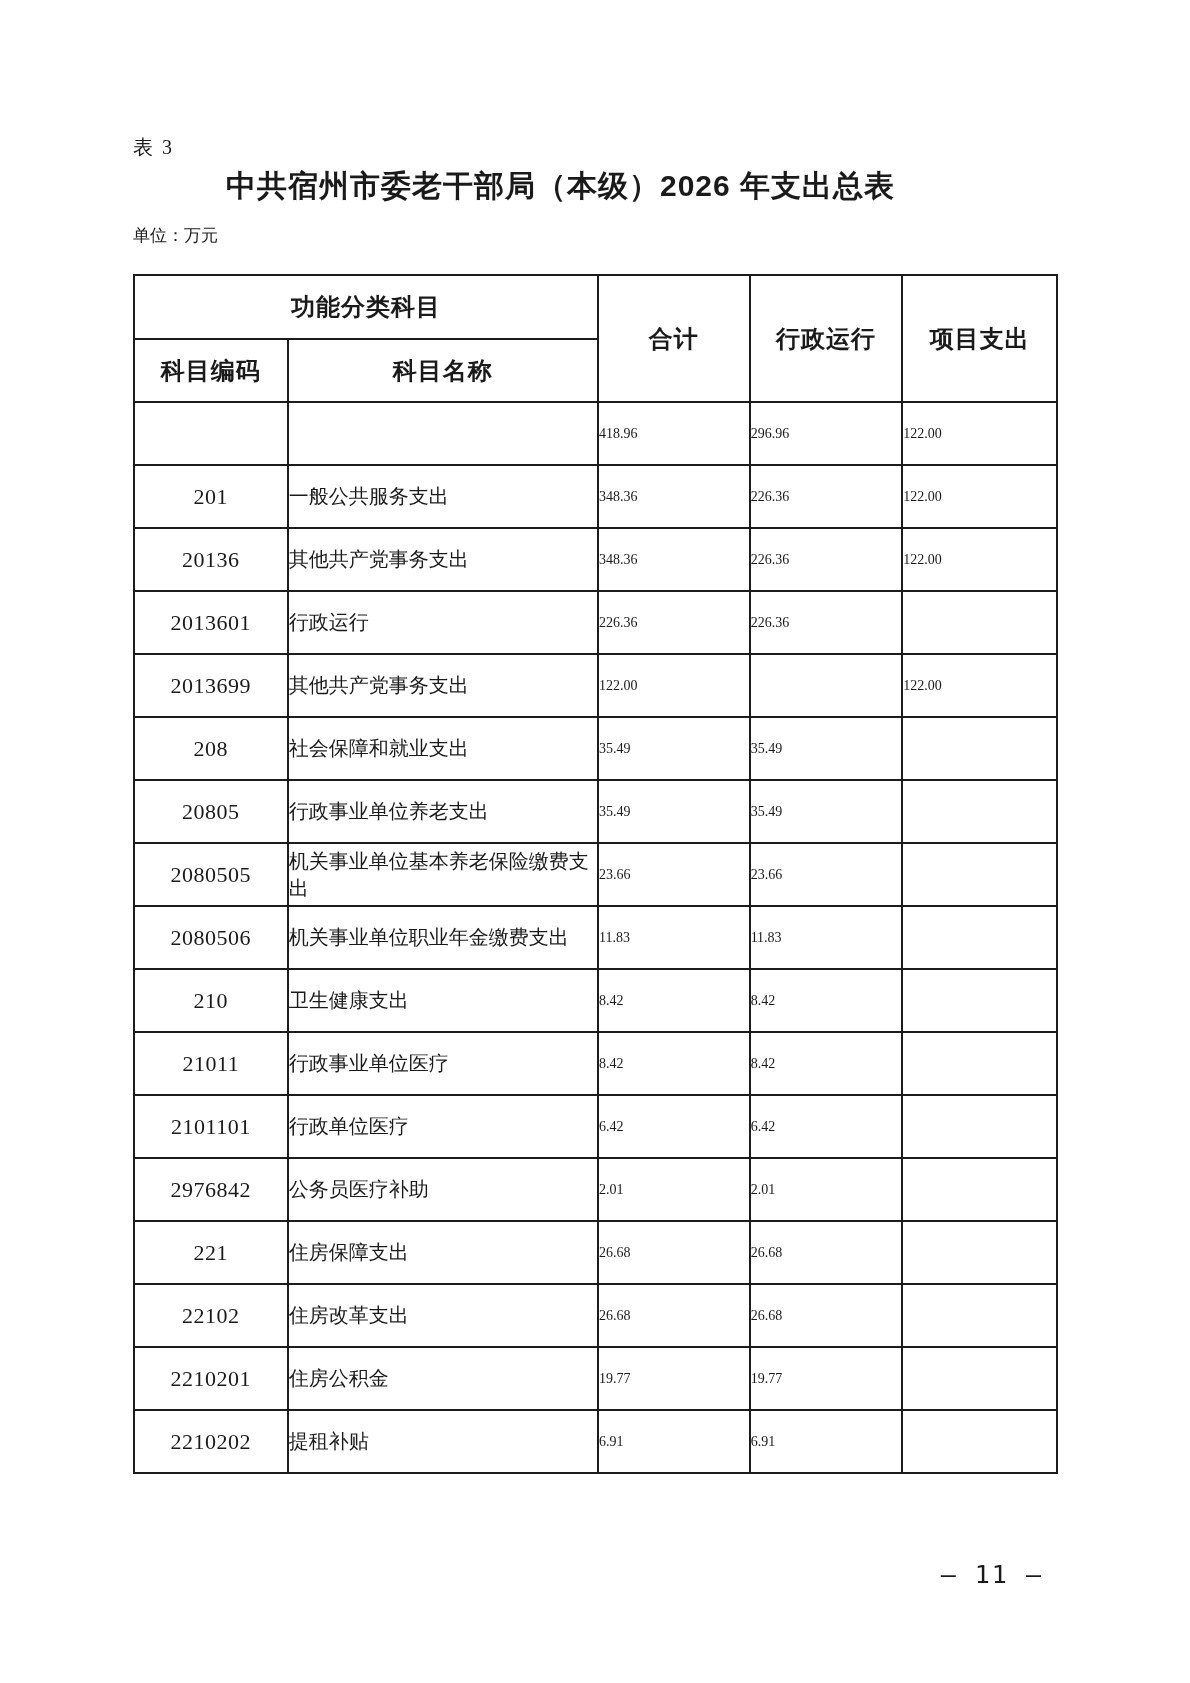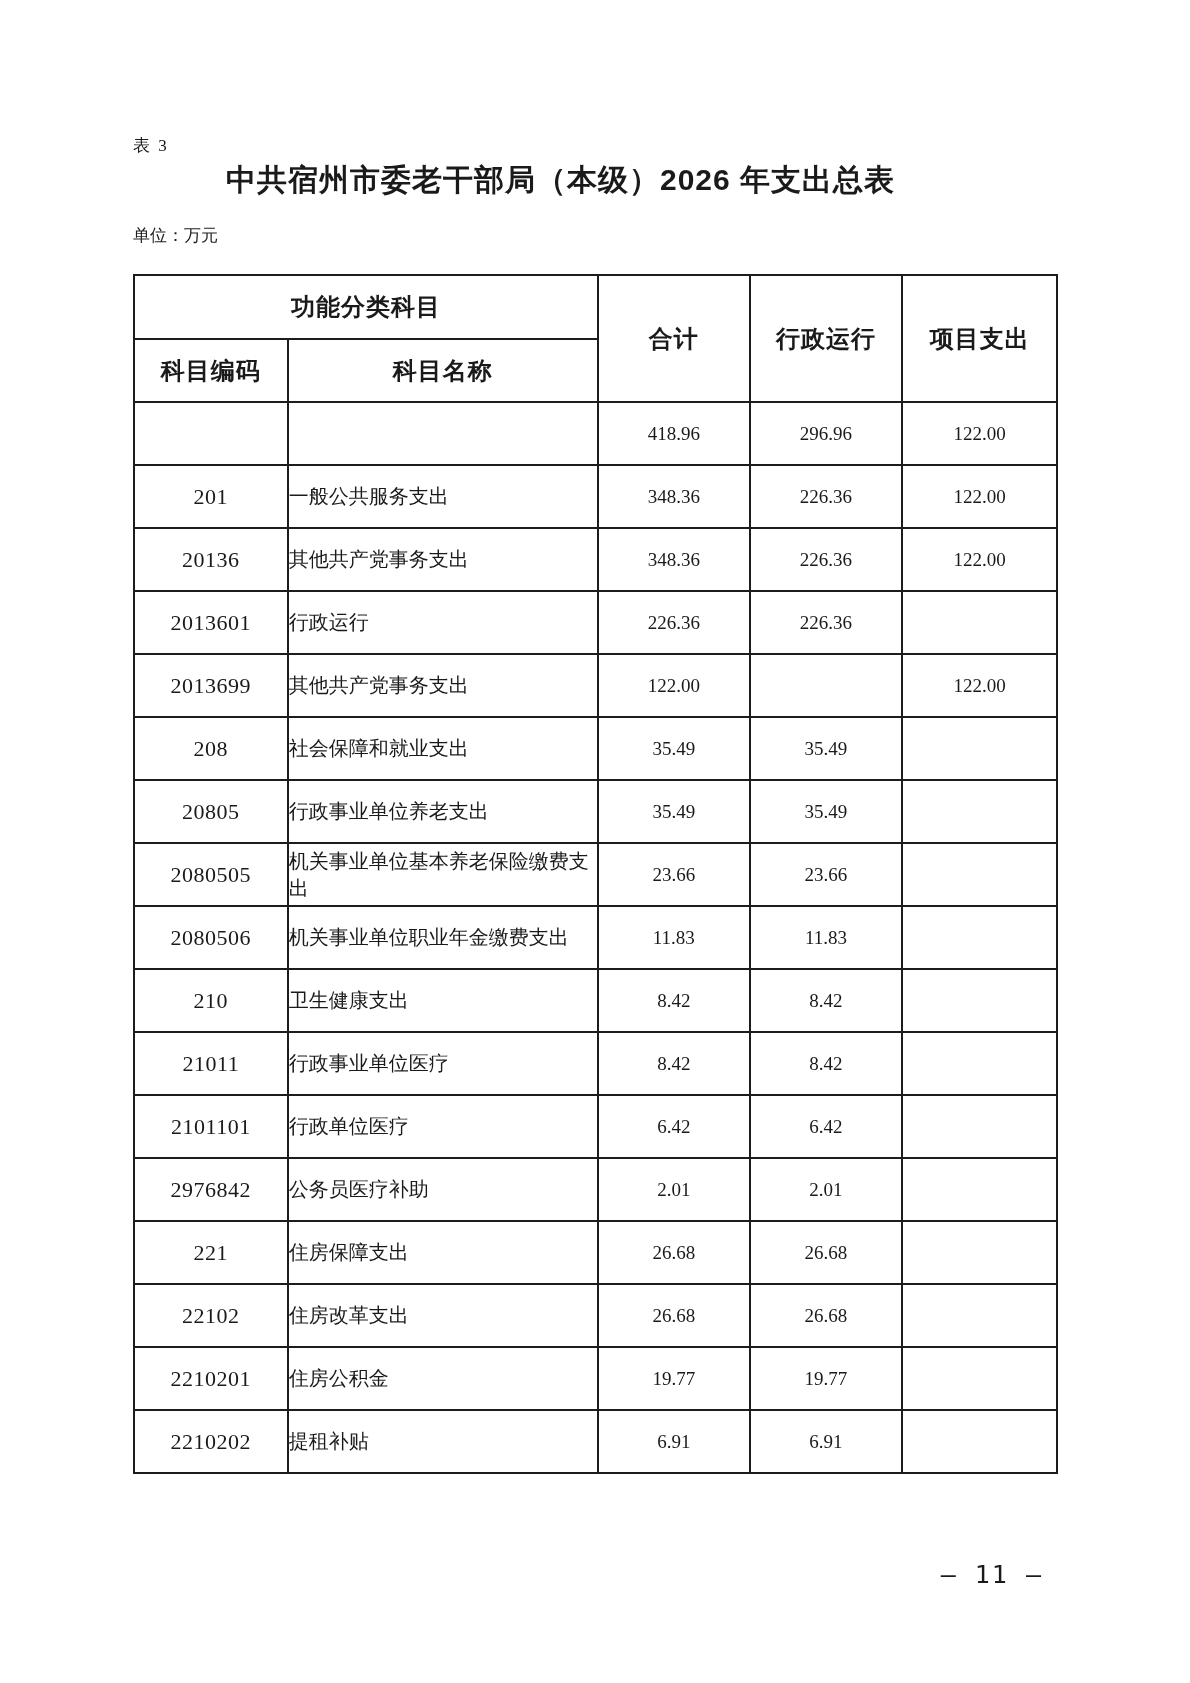--- a/index.html
+++ b/index.html
@@ -15,26 +15,26 @@
     color: #1a1a1a;
   }
   .page {
     position: absolute;
     inset: 0;
   }
   .table-label {
     position: absolute;
     top: 134px;
     left: 133px;
-    font-size: 17px;
+    font-size: 20px;
     letter-spacing: 2px;
   }
   .doc-title {
     position: absolute;
-    top: 160px;
+    top: 166px;
     left: 98px;
     width: 925px;
     text-align: center;
     font-family: "Liberation Sans", "DejaVu Sans", sans-serif;
     font-weight: 700;
     font-size: 30px;
     letter-spacing: 1px;
     white-space: nowrap;
   }
   .unit-note {
@@ -77,22 +77,22 @@
     padding-left: 12px;
     letter-spacing: 0.5px;
   }
   td.name {
     font-size: 20px;
     text-align: left;
     vertical-align: middle;
     padding-left: 13px;
   }
   td.num {
-    font-size: 19px;
-    text-align: center;
+    font-size: 14px;
+    text-align: left;
     vertical-align: middle;
     padding-right: 10px;
   }
   .page-number {
     position: absolute;
     top: 1560px;
     left: 133px;
     width: 910px;
     text-align: right;
     font-family: "DejaVu Sans Mono", "Liberation Mono", monospace;

